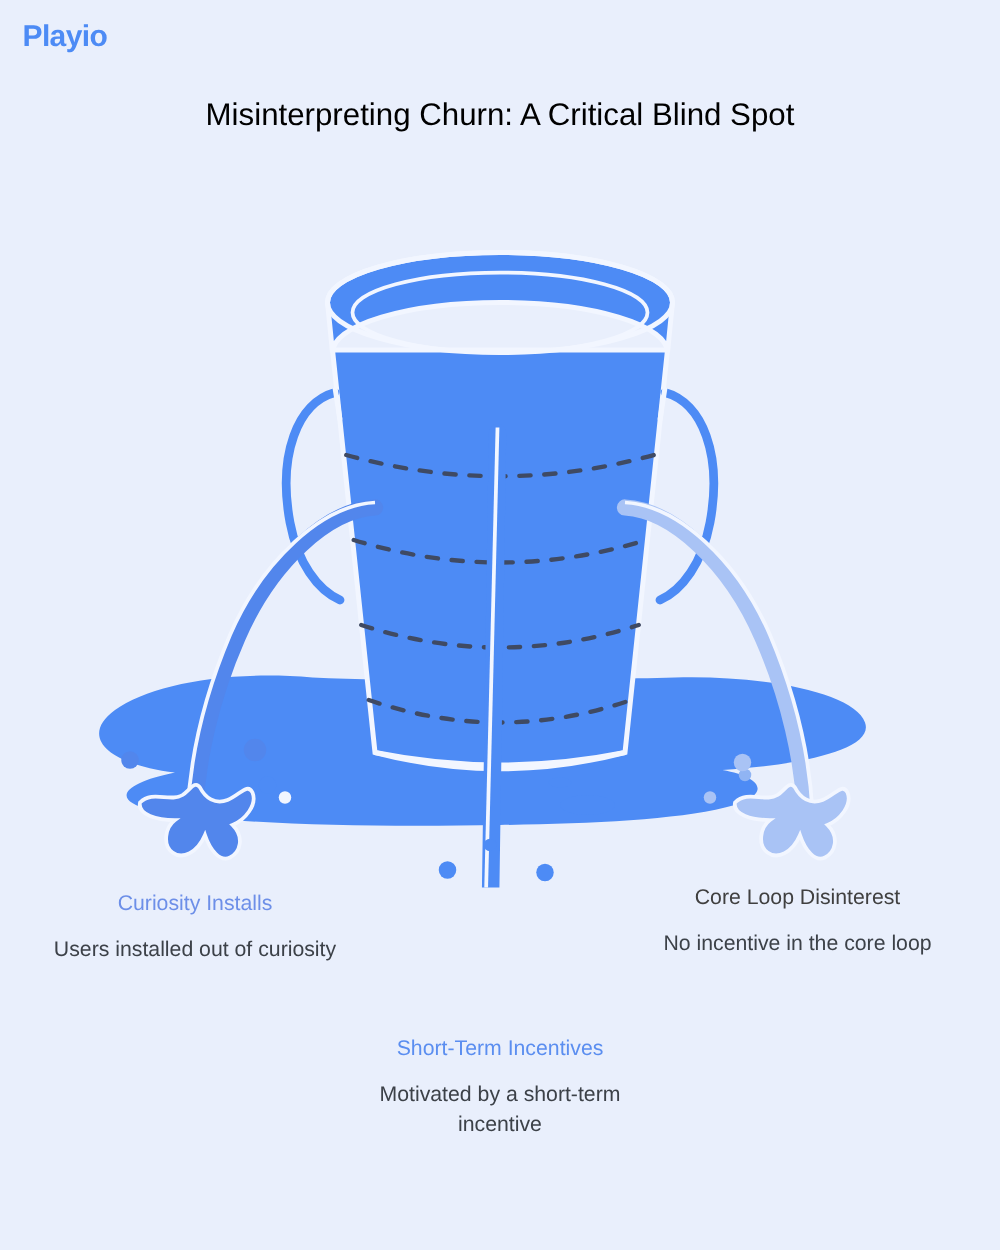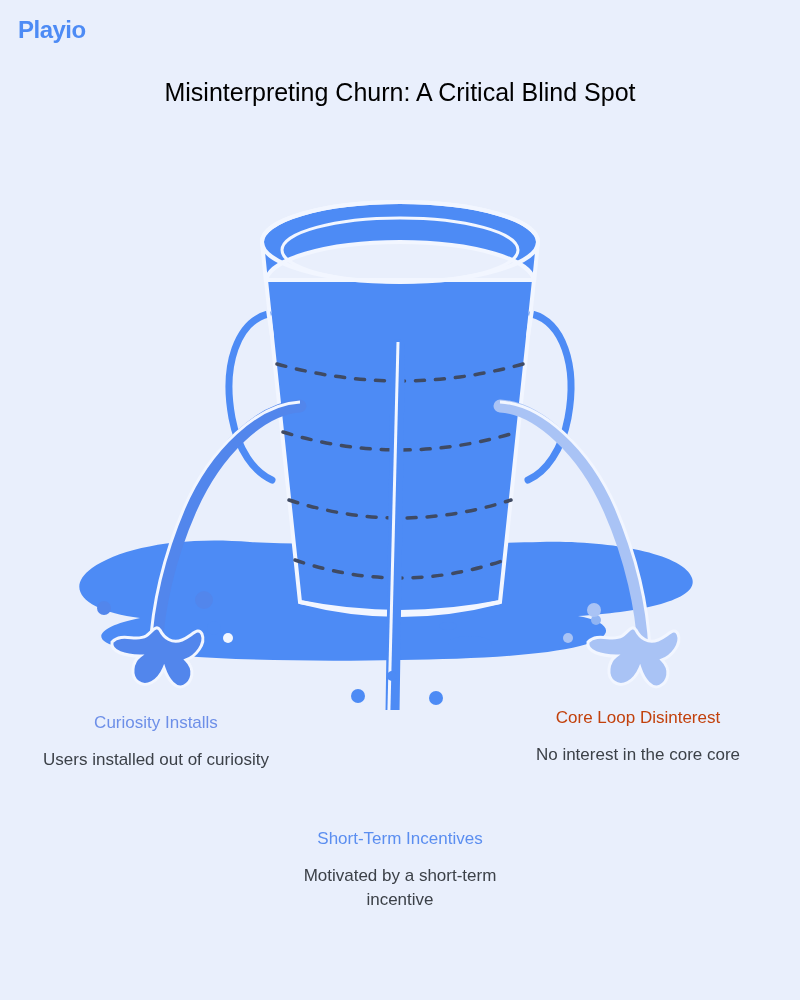--- a/index.html
+++ b/index.html
@@ -61,21 +61,21 @@
   .label-right { left: 518px; top: 5px;   width: 240px; }
 
   .label-head {
     font-size: 17px;
     line-height: 26px;
     font-weight: normal;
     margin-bottom: 12px;
   }
   .label-head.tone-strong { color: #6d8fe8; }
   .label-head.tone-bright { color: #5b8ef0; }
-  .label-head.tone-light  { color: #c2410c; }
+  .label-head.tone-light  { color: #404040; }
 
   .label-desc {
     font-size: 17px;
     line-height: 24px;
     color: #3c4148;
   }
 </style>
 </head>
 <body>
 
@@ -186,18 +186,18 @@
       <div class="label-desc">Motivated by a short-term incentive</div>
     </div>
 
     <div class="label-block label-left">
       <div class="label-head tone-strong">Curiosity Installs</div>
       <div class="label-desc">Users installed out of curiosity</div>
     </div>
 
     <div class="label-block label-right">
       <div class="label-head tone-light">Core Loop Disinterest</div>
-      <div class="label-desc">No interest in the core core</div>
+      <div class="label-desc">No incentive in the core loop</div>
     </div>
 
   </div>
 
 </div>
 
 </body></html>

